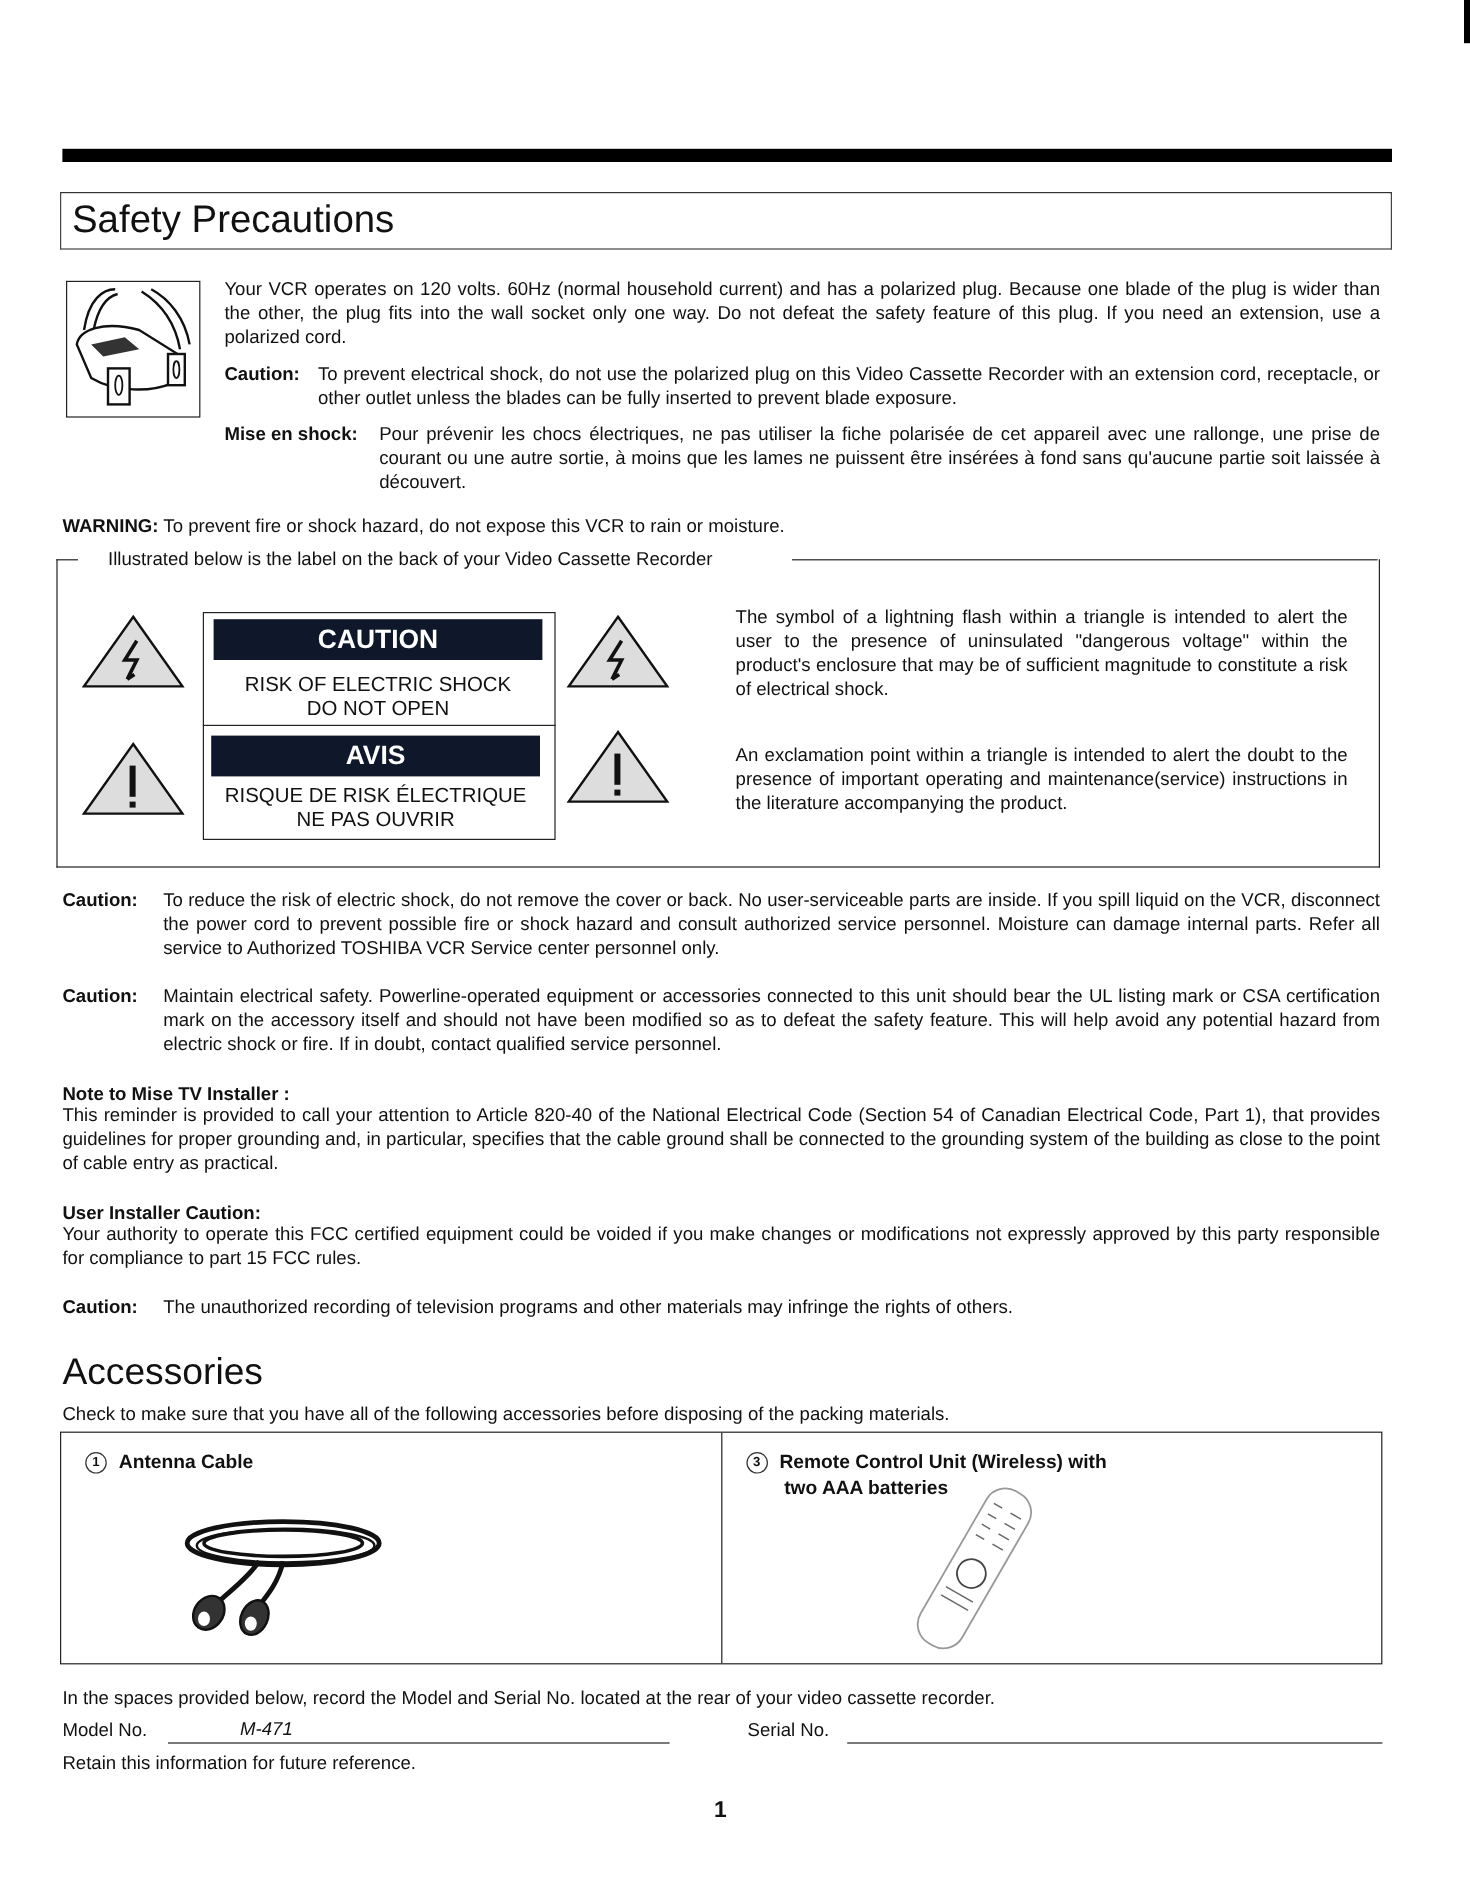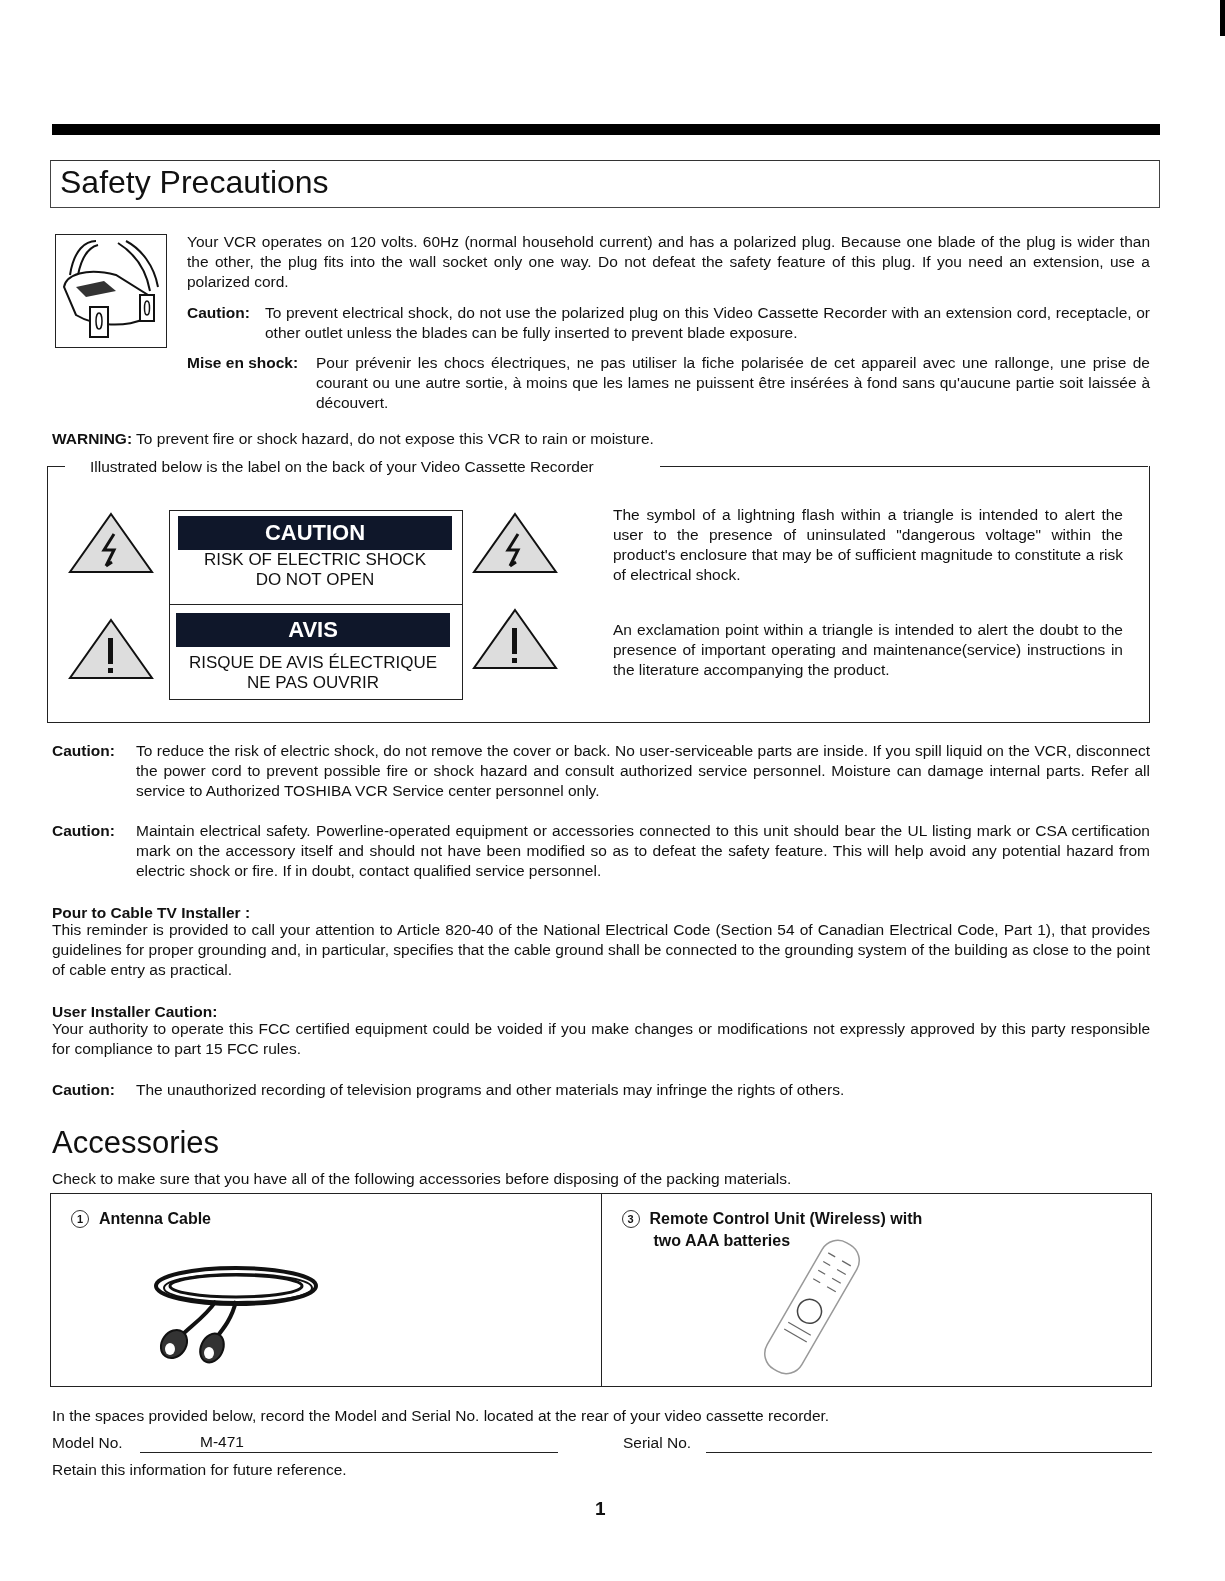--- a/index.html
+++ b/index.html
@@ -101,42 +101,42 @@
       <polygon points="43,2 84,60 2,60" fill="#ddd" stroke="#111" stroke-width="2"></polygon>
       <rect x="40" y="20" width="5" height="26" fill="#111"></rect>
       <rect x="40" y="50" width="5" height="5" fill="#111"></rect>
     </svg>
 </div>
 
 <div class="abs sign-box"></div>
 <div class="abs sign-divider"></div>
 <div class="abs" style="left:178px; top:516px; width:274px;">
   <div class="sign-head">CAUTION</div>
-  <div class="sign-text" style="margin-top:0;text-align:center;">RISK OF ELECTRIC SHOCK</div>
+  <div class="sign-text" style="margin-top:11px;text-align:center;">RISK OF ELECTRIC SHOCK</div>
   <div class="sign-text">DO NOT OPEN</div>
 </div>
 <div class="abs" style="left:176px; top:613px; width:274px;">
   <div class="sign-head">AVIS</div>
-  <div class="sign-text" style="margin-top:6px;">RISQUE DE AVIS ÉLECTRIQUE</div>
+  <div class="sign-text" style="margin-top:6px;">RISQUE DE RISK ÉLECTRIQUE</div>
   <div class="sign-text">NE PAS OUVRIR</div>
 </div>
 
 <div class="abs para" style="left:613px; top:505px; width:510px; text-align:justify;">The symbol of a lightning flash within a triangle is intended to alert the user to the presence of uninsulated "dangerous voltage" within the product's enclosure that may be of sufficient magnitude to constitute a risk of electrical shock.</div>
 <div class="abs para" style="left:613px; top:620px; width:510px; text-align:justify;">An exclamation point within a triangle is intended to alert the doubt to the presence of important operating and maintenance(service) instructions in the literature accompanying the product.</div>
 
 <div class="abs para hang" style="left:52px; top:741px; width:1098px;">
   <span class="k" style="width:84px;">Caution:</span>
   <span style="flex:1; text-align:justify;">To reduce the risk of electric shock, do not remove the cover or back. No user-serviceable parts are inside. If you spill liquid on the VCR, disconnect the power cord to prevent possible fire or shock hazard and consult authorized service personnel. Moisture can damage internal parts. Refer all service to Authorized TOSHIBA VCR Service center personnel only.</span>
 </div>
 <div class="abs para hang" style="left:52px; top:821px; width:1098px;">
   <span class="k" style="width:84px;">Caution:</span>
   <span style="flex:1; text-align:justify;">Maintain electrical safety. Powerline-operated equipment or accessories connected to this unit should bear the UL listing mark or CSA certification mark on the accessory itself and should not have been modified so as to defeat the safety feature. This will help avoid any potential hazard from electric shock or fire. If in doubt, contact qualified service personnel.</span>
 </div>
 
-<div class="abs para lbl" style="left:52px; top:903px;">Pour to Cable TV Installer :</div>
+<div class="abs para lbl" style="left:52px; top:903px;">Note to Mise TV Installer :</div>
 <div class="abs para" style="left:52px; top:920px; width:1098px; text-align:justify;">This reminder is provided to call your attention to Article 820-40 of the National Electrical Code (Section 54 of Canadian Electrical Code, Part 1), that provides guidelines for proper grounding and, in particular, specifies that the cable ground shall be connected to the grounding system of the building as close to the point of cable entry as practical.</div>
 
 <div class="abs para lbl" style="left:52px; top:1002px;">User Installer Caution:</div>
 <div class="abs para" style="left:52px; top:1019px; width:1098px; text-align:justify;">Your authority to operate this FCC certified equipment could be voided if you make changes or modifications not expressly approved by this party responsible for compliance to part 15 FCC rules.</div>
 
 <div class="abs para" style="left:52px; top:1080px; width:1098px;">
   <span class="lbl" style="display:inline-block; width:84px;">Caution:</span><span>The unauthorized recording of television programs and other materials may infringe the rights of others.</span>
 </div>
 
 <div class="abs h2" style="left:52px; top:1125px;">Accessories</div>
@@ -179,21 +179,21 @@
               <line x1="62" y1="108" x2="88" y2="108"></line>
           </g>
         </g>
       </svg>
     </div>
   </div>
 </div>
 
 <div class="abs para" style="left:52px; top:1406px;">In the spaces provided below, record the Model and Serial No. located at the rear of your video cassette recorder.</div>
 <div class="abs para" style="left:52px; top:1433px;">Model No.</div>
-<div class="abs uline" style="left:140px; top:1433px; width:418px; height:19px;">
+<div class="abs uline" style="left:140px; top:1433px; width:418px; height:19px;font-style:italic;">
   <span style="position:absolute; left:60px; top:0;">M-471</span>
 </div>
 <div class="abs para" style="left:623px; top:1433px;">Serial No.</div>
 <div class="abs uline" style="left:706px; top:1433px; width:446px; height:19px;">
   <span></span>
 </div>
 <div class="abs para" style="left:52px; top:1460px;">Retain this information for future reference.</div>
 
 <div class="abs" style="left:595px; top:1498px; font-size:19px; font-weight:bold;">1</div>
 

